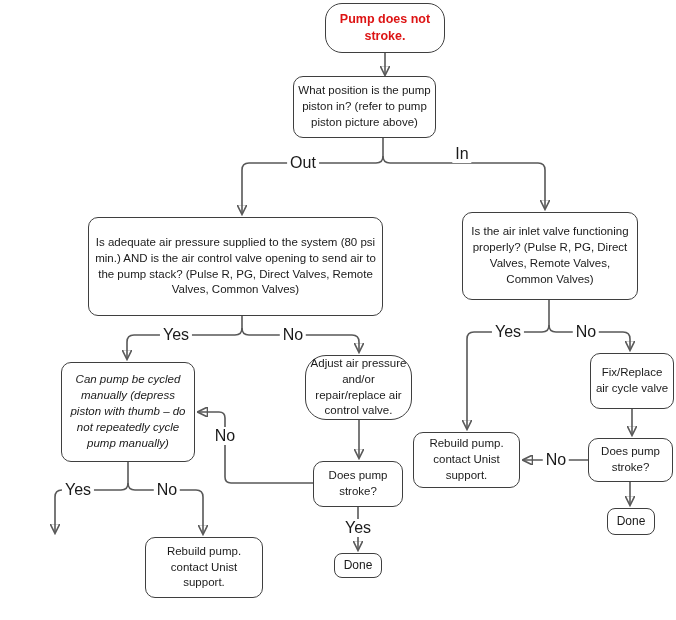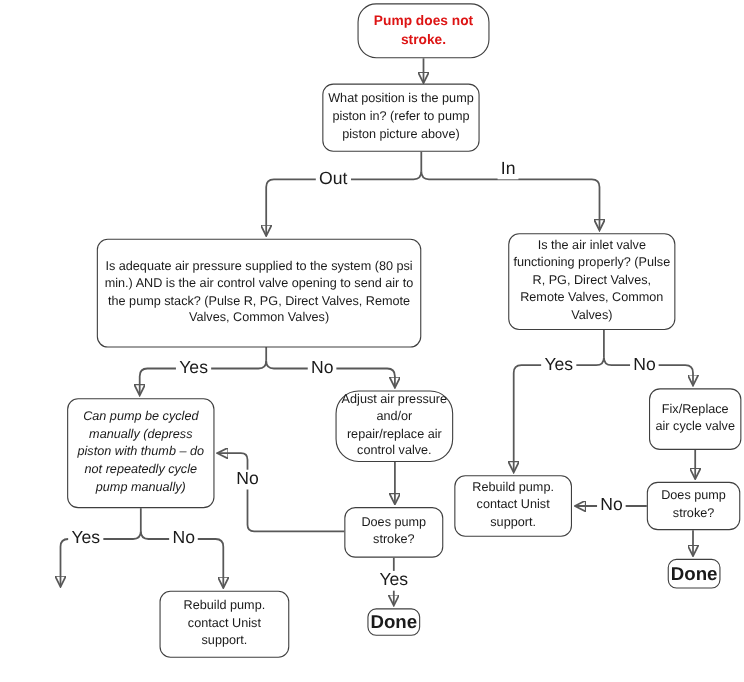--- a/index.html
+++ b/index.html
@@ -23,21 +23,21 @@
     position:absolute;
     box-sizing:border-box;
     background:#ffffff;
     border:1.6px solid var(--border-color);
     border-radius:10px;
     display:flex;align-items:center;justify-content:center;
     text-align:center;
     font-size:11.5px;line-height:1.38;
     padding:2px 3px;
   }
-  .node.small{border-radius:8px;font-size:17px;font-weight:bold;}
+  .node.small{border-radius:8px;font-size:12px;}
   .node.alert{color:var(--alert-color);font-weight:bold;font-size:12.5px;}
   .edge-label{
     position:absolute;
     transform:translate(-50%,-50%);
     background:#ffffff;
     padding:0 3px;
     font-size:16px;
     white-space:nowrap;
   }
 </style>
@@ -89,21 +89,21 @@
   </div>
 
   <div class="node" style="left:293px;top:76px;width:143px;height:62px;justify-content:center;">
     <span>What position is the pump piston in? (refer to pump piston picture above)</span>
   </div>
 
   <div class="node" style="left:88px;top:217px;width:295px;height:99px;">
     <span>Is adequate air pressure supplied to the system (80 psi min.) AND is the air control valve opening to send air to the pump stack? (Pulse R, PG, Direct Valves, Remote Valves, Common Valves)</span>
   </div>
 
-  <div class="node" style="left:462px;top:212px;width:152px;height:88px;">
+  <div class="node" style="left:462px;top:212px;width:176px;height:88px;">
     <span>Is the air inlet valve functioning properly? (Pulse R, PG, Direct Valves, Remote Valves, Common Valves)</span>
   </div>
 
   <div class="node" style="left:61px;top:362px;width:134px;height:100px;font-style:italic;">
     <span>Can pump be cycled manually (depress piston with thumb – do not repeatedly cycle pump manually)</span>
   </div>
 
   <div class="node" style="left:305px;top:355px;width:107px;height:65px;border-radius:21px;">
     <span>Adjust air pressure and/or repair/replace air control valve.</span>
   </div>

